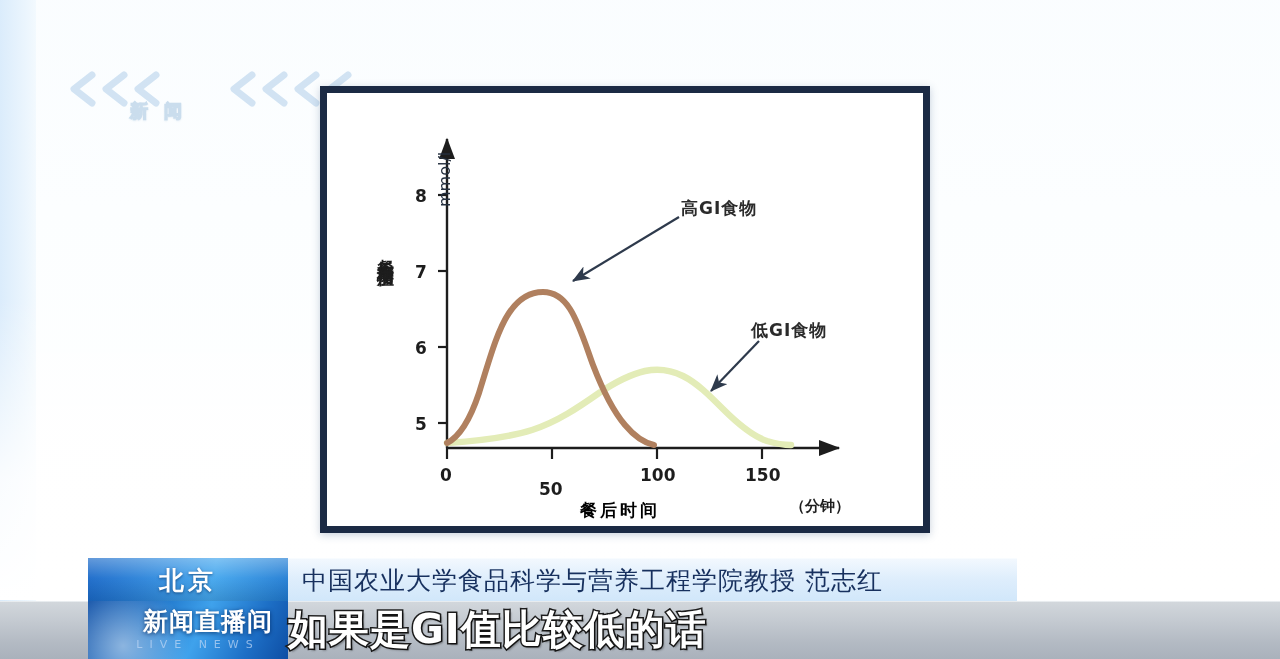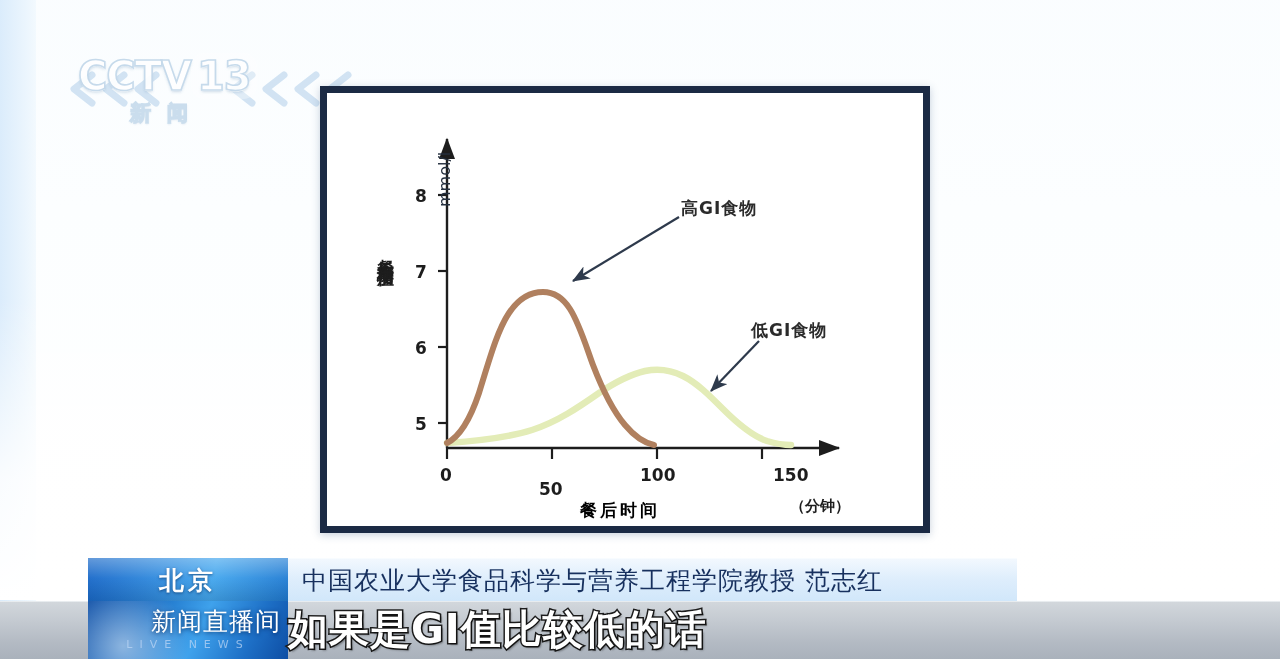--- a/index.html
+++ b/index.html
@@ -25,21 +25,21 @@
     background:linear-gradient(180deg,rgba(255,255,255,0) 0%,rgba(255,255,255,.85) 60%,#ffffff 100%);}
 
   
   .logo-wrap{position:absolute;left:70px;top:55px;width:280px;height:82px;}
   .chevrons{position:absolute;left:-8px;top:16px;width:296px;height:36px;color:#b9d4ec;opacity:.62;}
   .logo-main{position:absolute;left:8px;top:-2px;font-size:40px;font-weight:bold;letter-spacing:-1px;
     color:#ffffff;-webkit-text-stroke:1.6px #c3d8ea;text-shadow:0 1px 0 #ffffff,0 2px 3px rgba(140,170,200,.45);
     font-family:"DejaVu Sans",sans-serif;opacity:.93;}
   .logo-13{display:inline-block;background:rgba(255,255,255,.35);border-radius:14px;padding:0 6px;
     -webkit-text-stroke:1.6px #c3d8ea;}
-  .logo-sub{position:absolute;left:60px;top:44px;font-size:21px;font-weight:bold;letter-spacing:16px;
+  .logo-sub{position:absolute;left:60px;top:44px;font-size:18px;font-weight:bold;letter-spacing:16px;
     color:#ffffff;-webkit-text-stroke:1.3px #c6dbec;text-shadow:0 1px 2px rgba(150,180,210,.5);opacity:.92;}
 
   
   .frame{position:absolute;left:320px;top:86px;width:610px;height:447px;
     background:#1b2a44;padding:7px;box-sizing:border-box;
     box-shadow:0 2px 8px rgba(60,90,130,.28);}
   .frame-inner{width:100%;height:100%;background:#ffffff;position:relative;overflow:hidden;}
   .chart-svg{position:absolute;left:0;top:0;}
 
   .ann{position:absolute;font-family:"DejaVu Sans","Liberation Sans",sans-serif;
@@ -77,23 +77,23 @@
 
   .band-bot{position:absolute;left:0;top:45px;width:1280px;height:58px;
     background:linear-gradient(180deg,#d2d7dc 0%,#c3c9d0 35%,#b3bac3 70%,#a9b1bb 100%);
     border-top:1px solid #e8ecef;}
   .show-box{position:absolute;left:88px;top:45px;width:200px;height:58px;
     background:linear-gradient(115deg,#0c4ea6 0%,#1a6ec4 28%,#3fa2ec 55%,#1d6fc6 80%,#0e4ea4 100%);
     overflow:hidden;}
   .show-box:before{content:"";position:absolute;left:-40px;top:-30px;width:150px;height:150px;
     background:radial-gradient(circle,rgba(255,255,255,.5) 0%,rgba(255,255,255,0) 62%);}
   .show-title{position:absolute;left:0;top:4px;width:240px;text-align:center;
-    color:#ffffff;font-weight:normal;font-size:25px;letter-spacing:1px;z-index:3;
-    text-shadow:0 1px 4px rgba(0,30,80,.8);font-family:"DejaVu Sans","Liberation Sans",sans-serif;margin-left:8px;}
-  .show-sub{position:absolute;left:0;top:37px;width:200px;text-align:center;
+    color:#ffffff;font-weight:bold;font-size:25px;letter-spacing:1px;z-index:3;
+    text-shadow:0 1px 4px rgba(0,30,80,.8);font-family:"DejaVu Sans","Liberation Sans",sans-serif;}
+  .show-sub{position:absolute;left:0;top:37px;width:220px;text-align:center;
     color:rgba(190,215,245,.72);font-size:11px;letter-spacing:7px;z-index:3;
     font-family:"DejaVu Sans",sans-serif;}
   .subtitle{position:absolute;left:288px;top:45px;height:58px;line-height:56px;
     font-weight:bold;font-size:40px;color:#ffffff;letter-spacing:1px;white-space:nowrap;
     font-family:"DejaVu Sans","Liberation Sans",sans-serif;
     -webkit-text-stroke:3px #1c1c1c;paint-order:stroke fill;
     text-shadow:2px 2px 2px rgba(0,0,0,.35);}
 </style>
 </head>
 <body>
@@ -112,21 +112,20 @@
       <g fill="none" stroke="currentColor" stroke-width="7" stroke-linecap="round" stroke-linejoin="round">
         <polyline points="30,4 12,18 30,32"></polyline>
         <polyline points="62,4 44,18 62,32"></polyline>
         <polyline points="94,4 76,18 94,32"></polyline>
         <polyline points="190,4 172,18 190,32"></polyline>
         <polyline points="222,4 204,18 222,32"></polyline>
         <polyline points="254,4 236,18 254,32"></polyline>
         <polyline points="286,4 268,18 286,32"></polyline>
       </g>
     </svg>
-    <div class="logo-main"><span>CCTV</span><span class="logo-13">13</span></div>
     <div class="logo-sub">新闻</div>
   </div>
 
   <div class="frame">
     <div class="frame-inner">
 
       <svg class="chart-svg" width="596" height="433" viewBox="0 0 596 433">
         <defs>
           <marker id="arrHead" markerWidth="9" markerHeight="9" refX="7.5" refY="3.2" orient="auto">
             <path d="M0,0 L8,3.2 L0,6.4 L2.2,3.2 Z" fill="#2e3a4c"></path>
@@ -172,21 +171,21 @@
       <div class="ylab" style="left:48px;top:152px;">餐后血糖增加值</div>
 
       <div class="axis-num" style="left:88px;top:93px;">8</div>
       <div class="axis-num" style="left:88px;top:169px;">7</div>
       <div class="axis-num" style="left:88px;top:245px;">6</div>
       <div class="axis-num" style="left:88px;top:321px;">5</div>
 
       <div class="axis-num" style="left:113px;top:372px;">0</div>
       <div class="axis-num" style="left:212px;top:372px;margin-top:14px;">50</div>
       <div class="axis-num" style="left:313px;top:372px;">100</div>
-      <div class="axis-num" style="left:418px;top:372px;margin-left:28px;">150</div>
+      <div class="axis-num" style="left:418px;top:372px;">150</div>
 
       <div class="xunit" style="left:463px;top:372px;">（分钟）</div>
 
       <div class="xtitle" style="left:253px;top:406px;">餐后时间</div>
 
       <div class="ann ann-high">高GI食物</div>
       <div class="ann ann-low">低GI食物</div>
     </div>
   </div>
 

